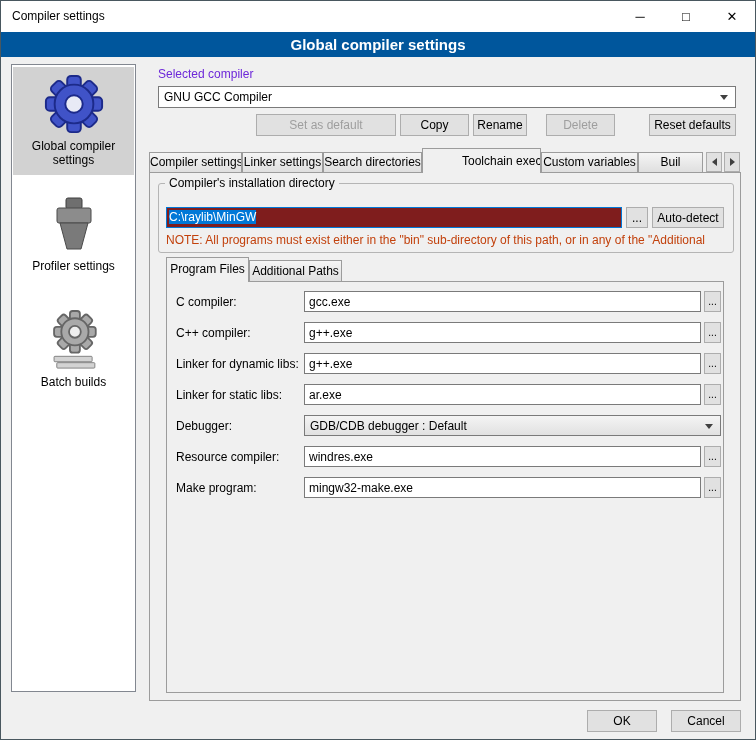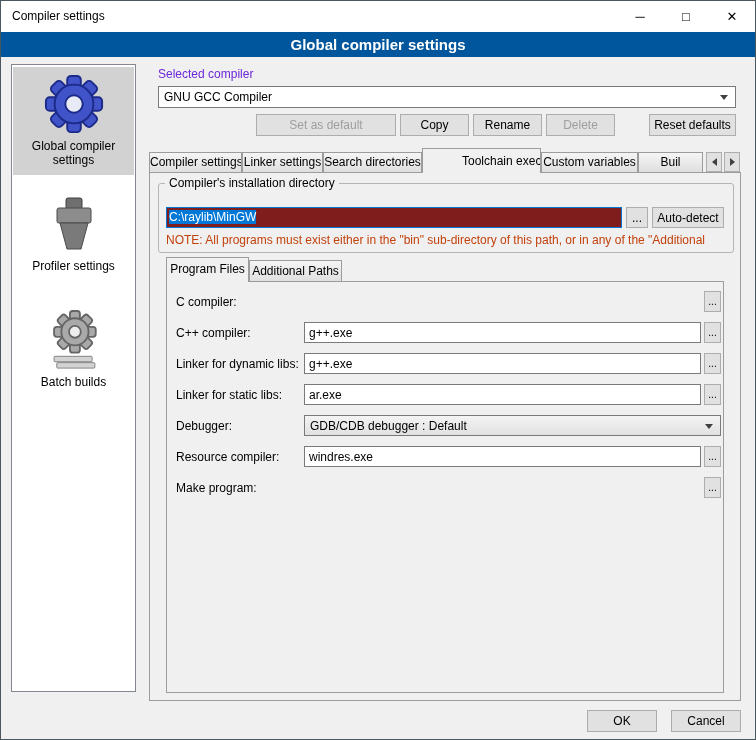--- a/index.html
+++ b/index.html
@@ -123,21 +123,21 @@
 
   <span class="lbl" style="left:157px;top:66px;">Selected compiler</span>
 
   <div class="combo" style="left:157px;top:85px;width:578px;height:22px;">
     <span>GNU GCC Compiler</span>
     <span class="caret"></span>
   </div>
 
   <button class="btn" style="left:255px;top:113px;width:140px;" disabled="">Set as default</button>
   <button class="btn" style="left:399px;top:113px;width:69px;">Copy</button>
-  <button class="btn" style="left:472px;top:113px;width:69px;">Rename</button>
+  <button class="btn" style="left:472px;top:113px;width:54px;">Rename</button>
   <button class="btn" style="left:545px;top:113px;width:69px;" disabled="">Delete</button>
   <button class="btn" style="left:648px;top:113px;width:87px;">Reset defaults</button>
 
   <div class="tabpage"></div>
 
   <div class="tab" style="left:148px;width:93px;">Compiler settings</div>
   <div class="tab" style="left:241px;width:81px;">Linker settings</div>
   <div class="tab" style="left:322px;width:99px;">Search directories</div>
   <div class="tab active" style="left:421px;width:119px;">Toolchain executables</div>
   <div class="tab" style="left:540px;width:97px;">Custom variables</div>
@@ -159,20 +159,21 @@
   <button class="btn" style="left:625px;top:206px;width:22px;height:21px;">...</button>
   <button class="btn" style="left:651px;top:206px;width:72px;height:21px;">Auto-detect</button>
 
   <div class="note">NOTE: All programs must exist either in the "bin" sub-directory of this path, or in any of the "Additional</div>
 
   <div class="subpanel"></div>
   <div class="subtab active" style="left:165px;width:83px;">Program Files</div>
   <div class="subtab" style="left:248px;width:93px;">Additional Paths</div>
 
   <span class="flabel" style="top:294px;">C compiler:</span>
+  <input class="finput" style="top: 290px;" value="gcc.exe">
   <button class="mini" style="top:290px;">...</button>
 
   <span class="flabel" style="top:325px;">C++ compiler:</span>
   <input class="finput" style="top: 321px;" value="g++.exe">
   <button class="mini" style="top:321px;">...</button>
 
   <span class="flabel" style="top:356px;text-align:right;">Linker for dynamic libs:</span>
   <input class="finput" style="top: 352px;" value="g++.exe">
   <button class="mini" style="top:352px;">...</button>
 
@@ -184,18 +185,19 @@
   <div class="combo gray" style="left:303px;top:414px;width:417px;height:21px;z-index:2;">
     <span>GDB/CDB debugger : Default</span>
     <span class="caret"></span>
   </div>
 
   <span class="flabel" style="top:449px;">Resource compiler:</span>
   <input class="finput" style="top: 445px;" value="windres.exe">
   <button class="mini" style="top:445px;">...</button>
 
   <span class="flabel" style="top:480px;">Make program:</span>
+  <input class="finput" style="top: 476px;" value="mingw32-make.exe">
   <button class="mini" style="top:476px;">...</button>
 
   <button class="btn" style="left:586px;top:709px;width:70px;">OK</button>
   <button class="btn" style="left:670px;top:709px;width:70px;">Cancel</button>
 
 </div>
 
 </body></html>

